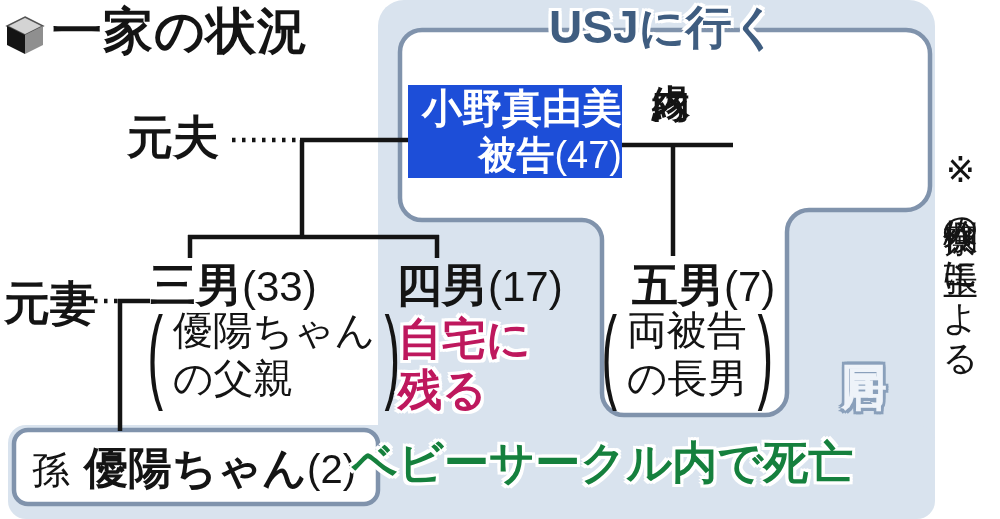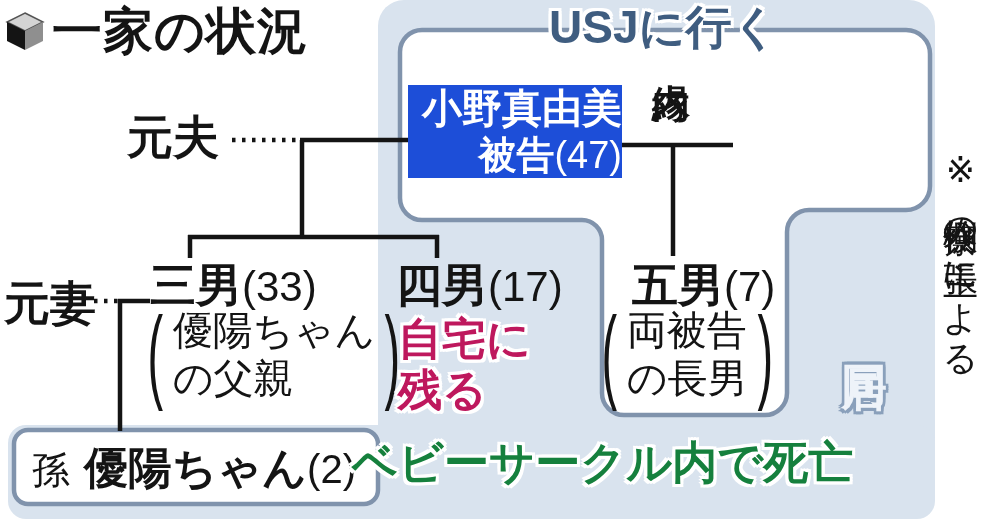--- a/index.html
+++ b/index.html
@@ -1,20 +1,20 @@
 <!DOCTYPE html>
 <html><head>
 <meta charset="utf-8">
 <style>
   html,body{margin:0;padding:0;}
   body{font-family:"Liberation Sans","DejaVu Sans",sans-serif;}
   #stage{position:relative;width:1000px;height:519px;background:#ffffff;overflow:hidden;}
   #stage svg.bg{position:absolute;left:0;top:0;}
   .abs{position:absolute;white-space:nowrap;}
-  .title-row{left:4px;top:6px;display:flex;align-items:center;}
+  .title-row{left:4px;top:6px;display:flex;align-items:flex-end;}
   .title-text{font-size:50px;font-weight:900;color:#141414;letter-spacing:1px;margin-left:6px;line-height:1;}
   .usj-label{left:549px;top:4px;font-size:46px;font-weight:bold;color:#3f5d80;line-height:1;
     text-shadow:-3px -3px 0 #fff,3px -3px 0 #fff,-3px 3px 0 #fff,3px 3px 0 #fff,0 -3px 0 #fff,0 3px 0 #fff,-3px 0 0 #fff,3px 0 0 #fff;}
   .mother-box{left:408px;top:85px;width:214px;height:93px;background:#1d4ed8;color:#fff;
     display:flex;flex-direction:column;align-items:flex-end;justify-content:center;line-height:1.18;}
   .mother-box .l1{font-size:40px;font-weight:bold;}
   .mother-box .l2{font-size:38px;}
   .mother-box .l2 .role{font-weight:bold;}
   .mother-box .l2 .age{font-weight:400;}
   .vtext{writing-mode:vertical-rl;text-orientation:upright;line-height:1;}

